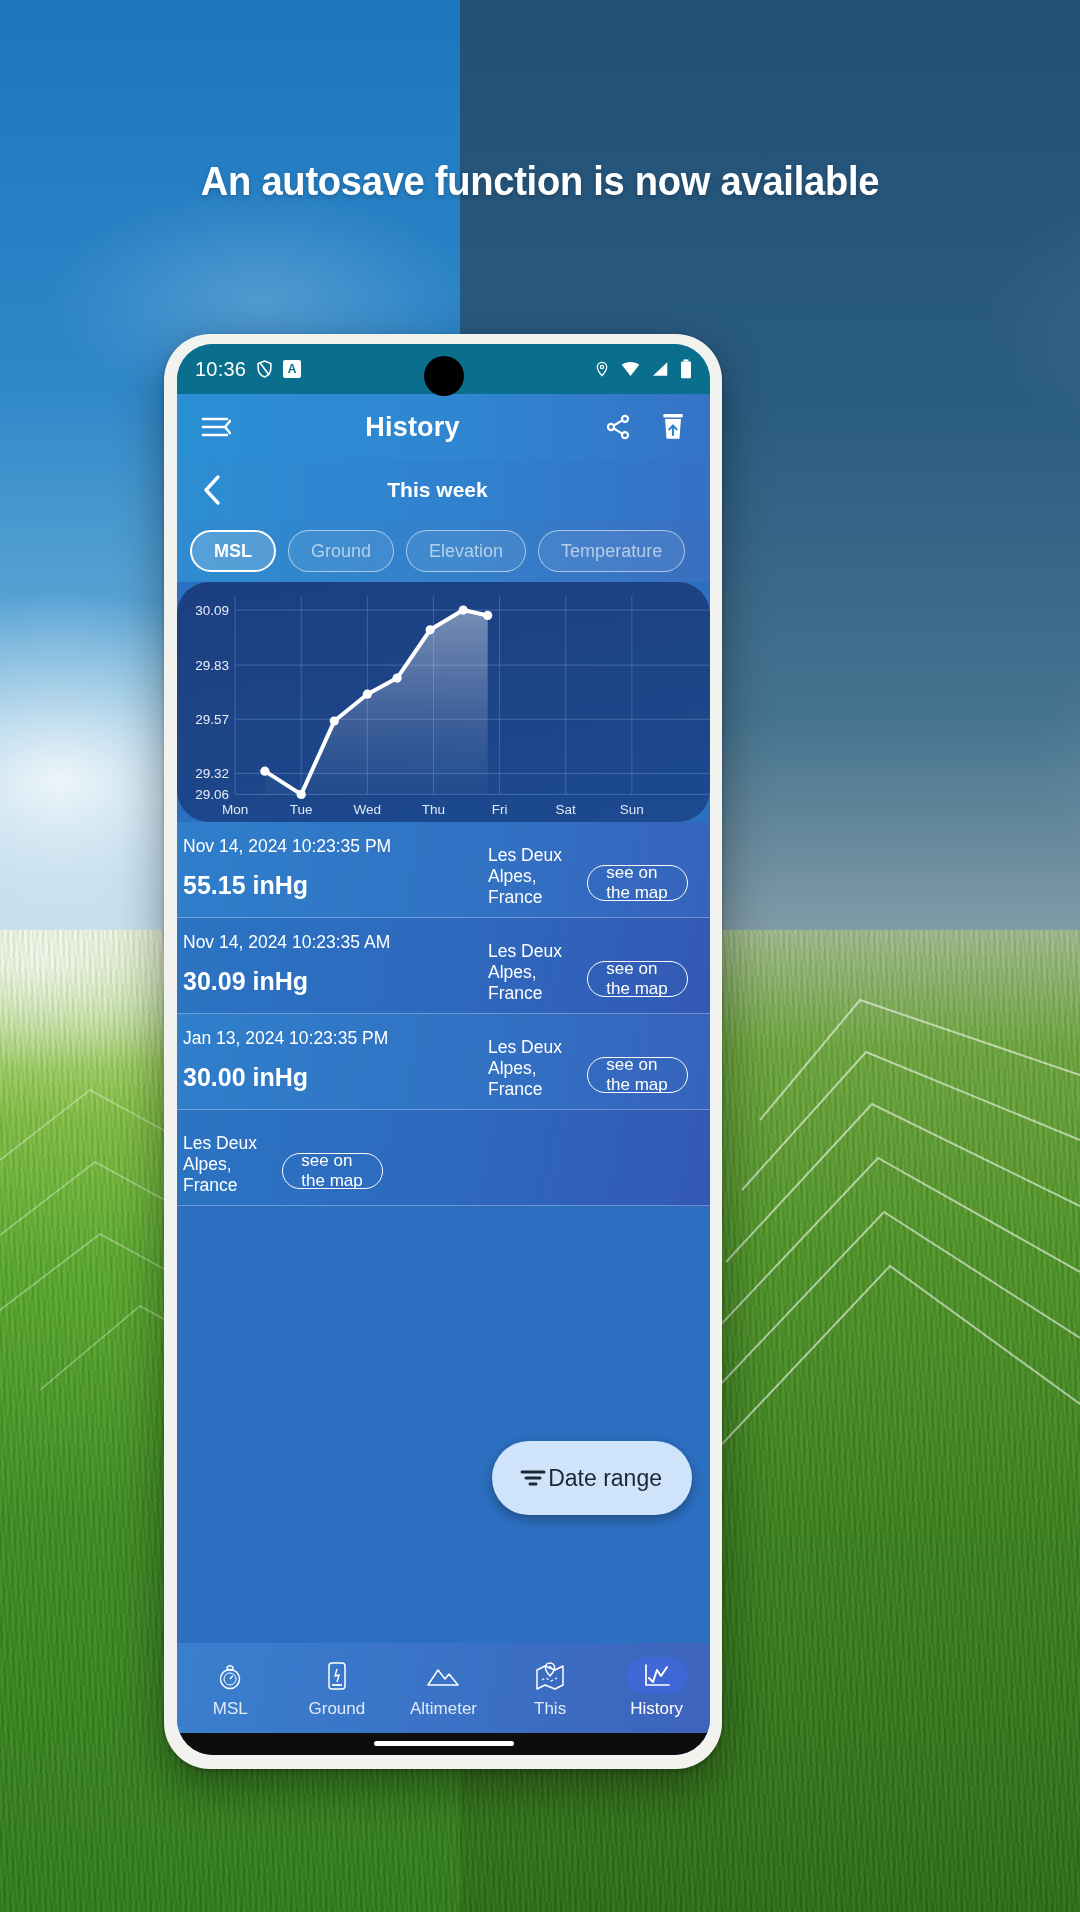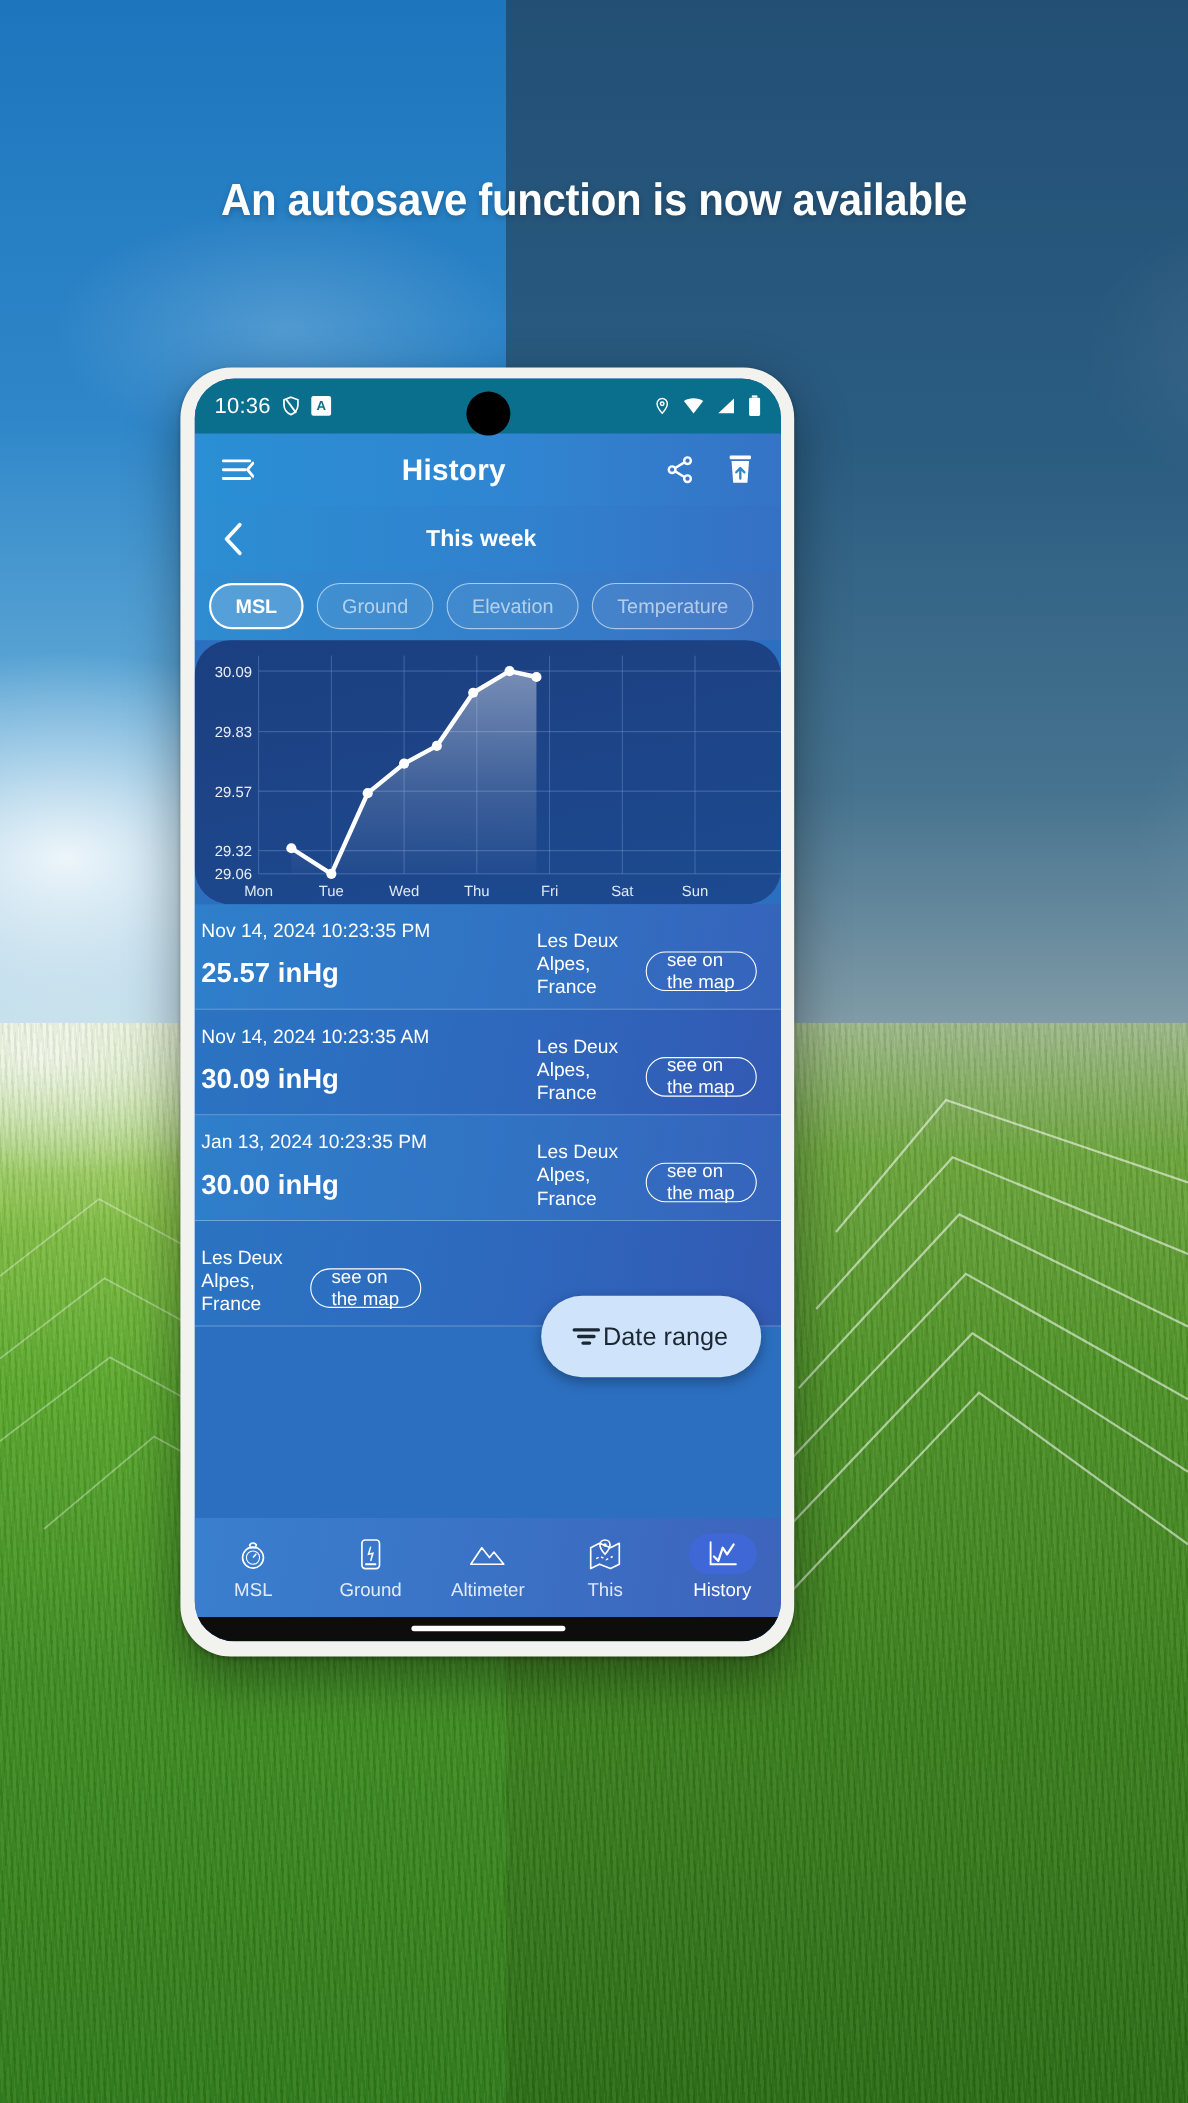--- a/index.html
+++ b/index.html
@@ -54,21 +54,21 @@
     font-size: 41px;
     font-weight: bold;
     letter-spacing: -0.3px;
     text-shadow: 0 2px 6px rgba(0,0,0,0.22);
     transform: scaleX(0.93);
   }
 
   
   .phone {
     position: absolute; left: 164px; top: 334px;
-    width: 558px; height: 1172px;
+    width: 558px; height: 1435px;
     background: #f2f2ef;
     border-radius: 46px;
     box-shadow: 0 18px 48px rgba(0,0,0,0.38), 0 2px 4px rgba(0,0,0,0.25);
     padding: 10px 12px 14px 13px;
   }
   .screen {
     position: relative; width: 100%; height: 100%;
     border-radius: 36px; overflow: hidden;
     background: #2c6fc0;
     display: flex; flex-direction: column;
@@ -361,21 +361,21 @@
             <circle cx="310.1" cy="33.4" r="4.6"></circle>
           </g>
       </svg>
     </div>
 
     <div class="list">
 
       <div class="row">
         <div class="row-left">
           <div class="row-date">Nov 14, 2024 10:23:35 PM</div>
-          <div class="row-value">25.57 inHg</div>
+          <div class="row-value">55.15 inHg</div>
         </div>
         <div class="row-right">
           <div class="row-place">Les Deux Alpes, France</div>
           <div class="map-btn">see on the map</div>
         </div>
       </div>
 
       <div class="row">
         <div class="row-left">
           <div class="row-date">Nov 14, 2024 10:23:35 AM</div>

